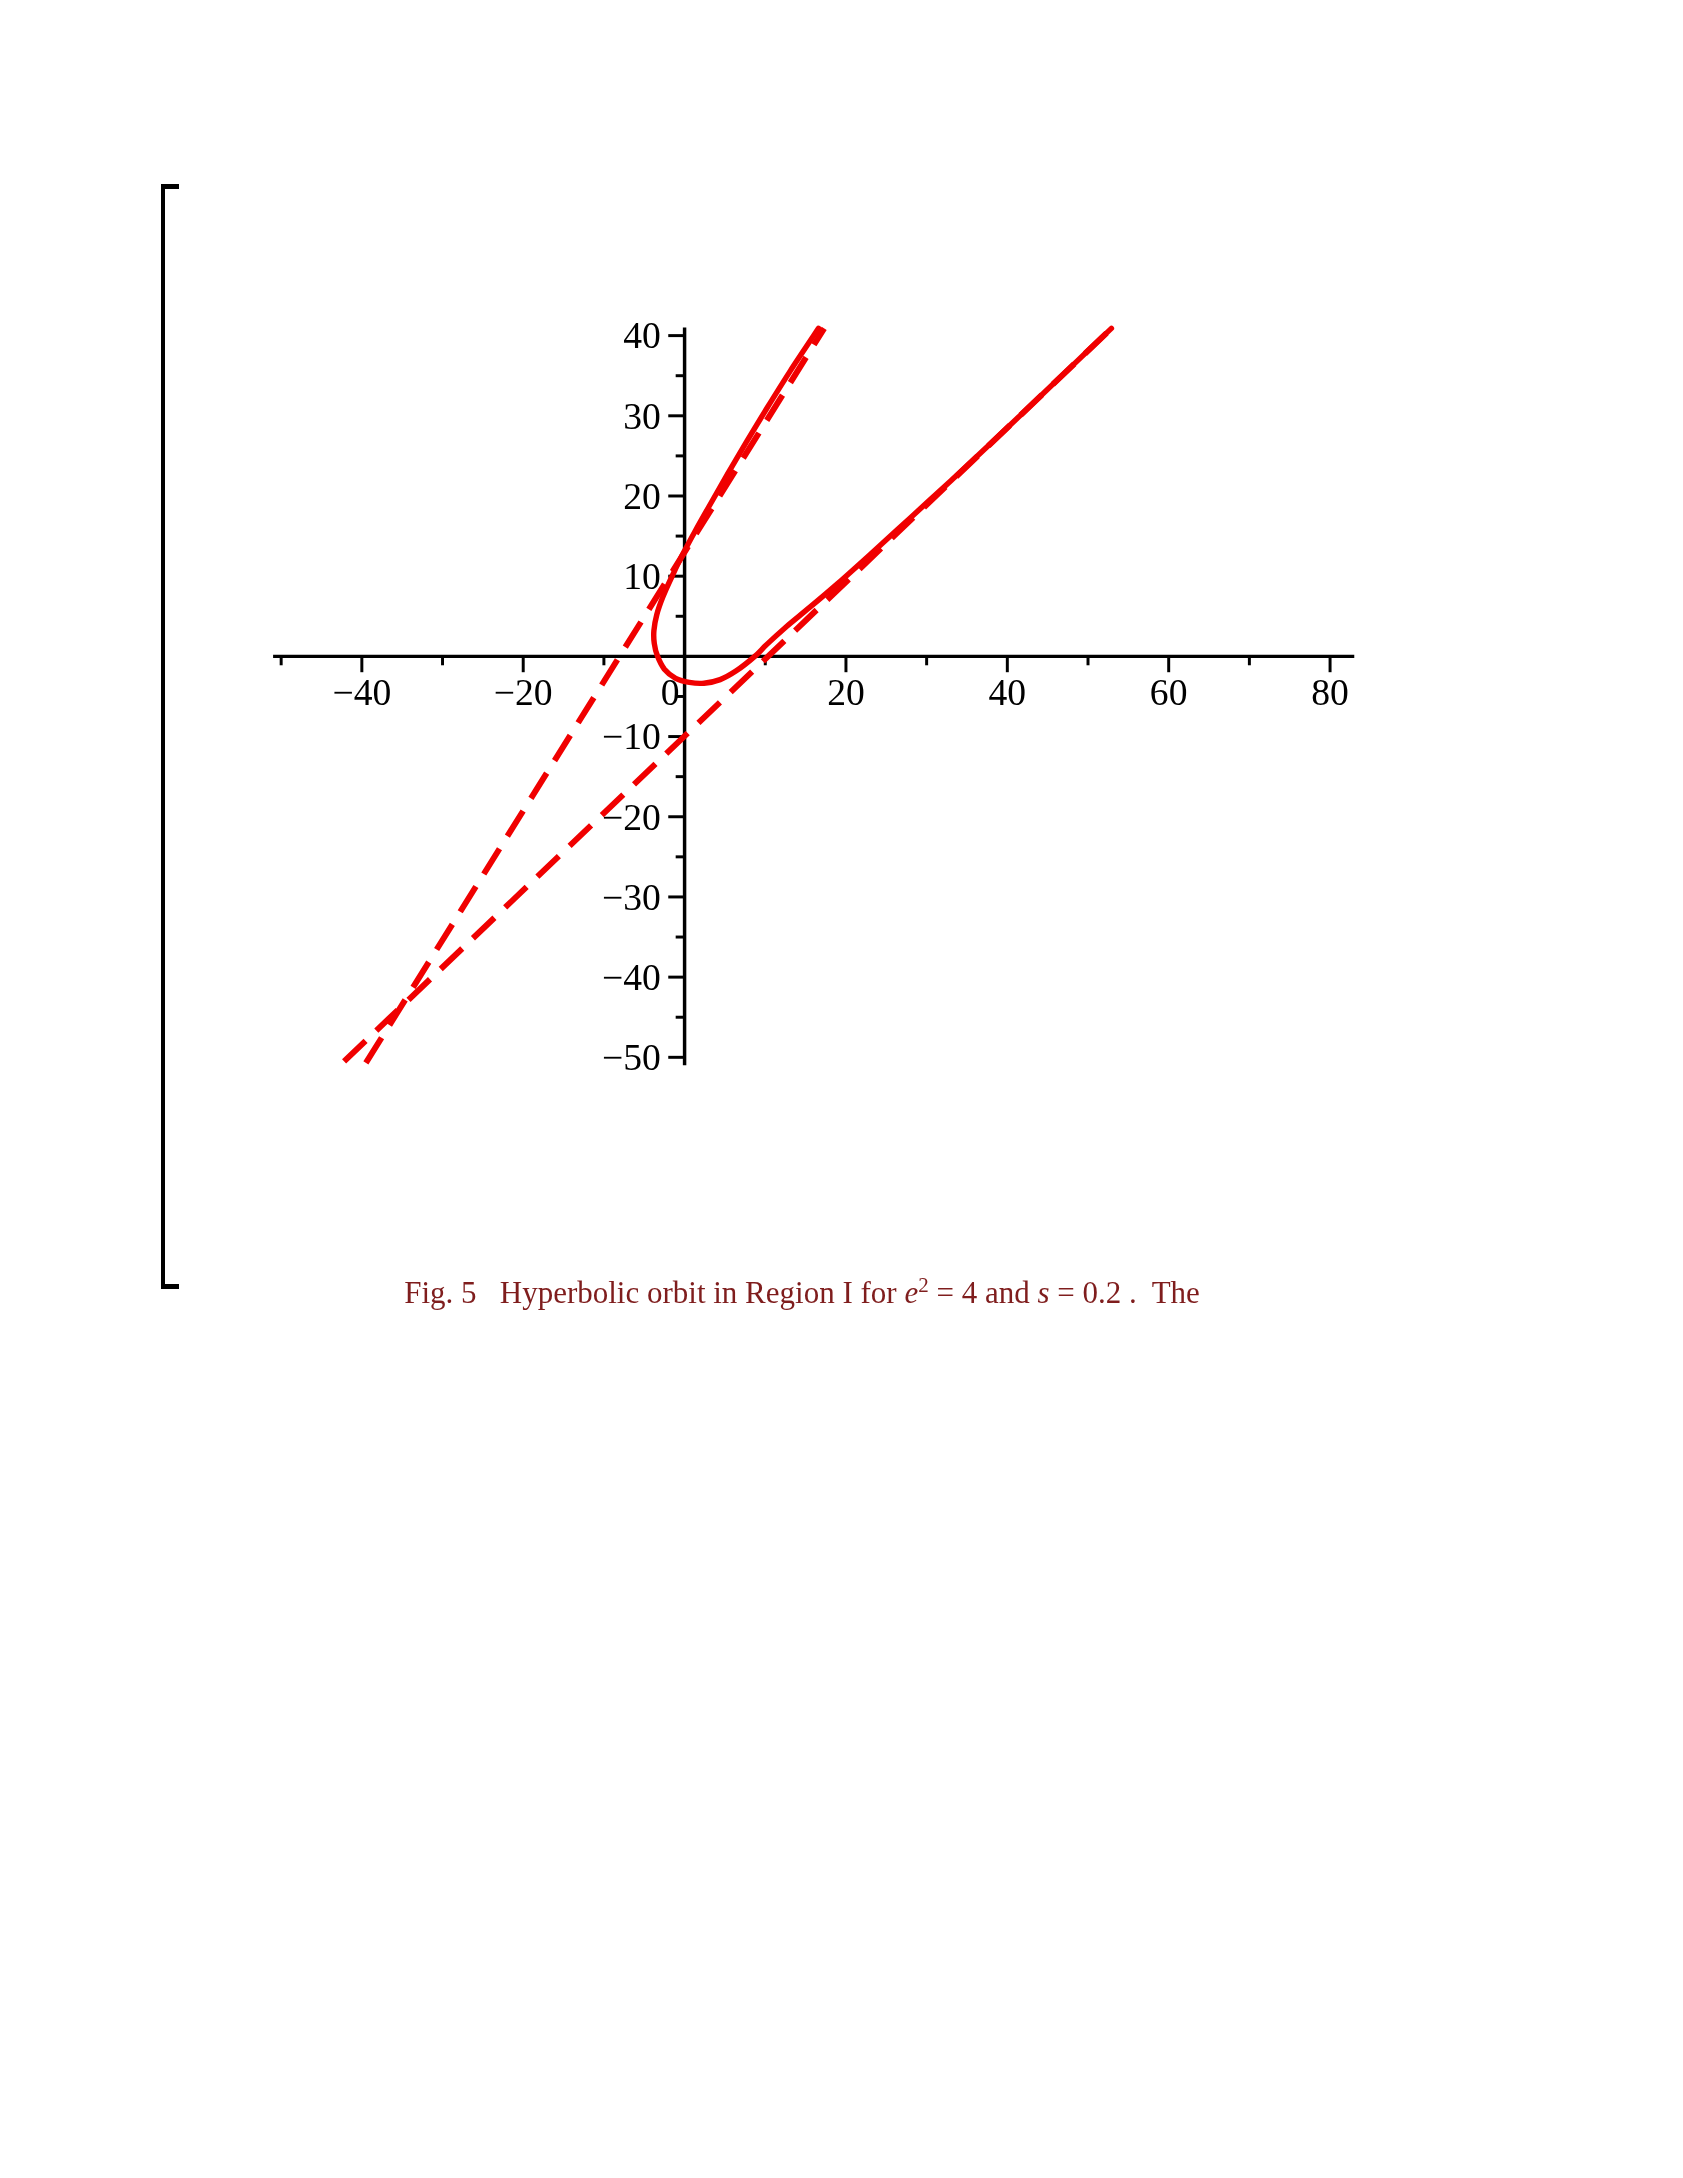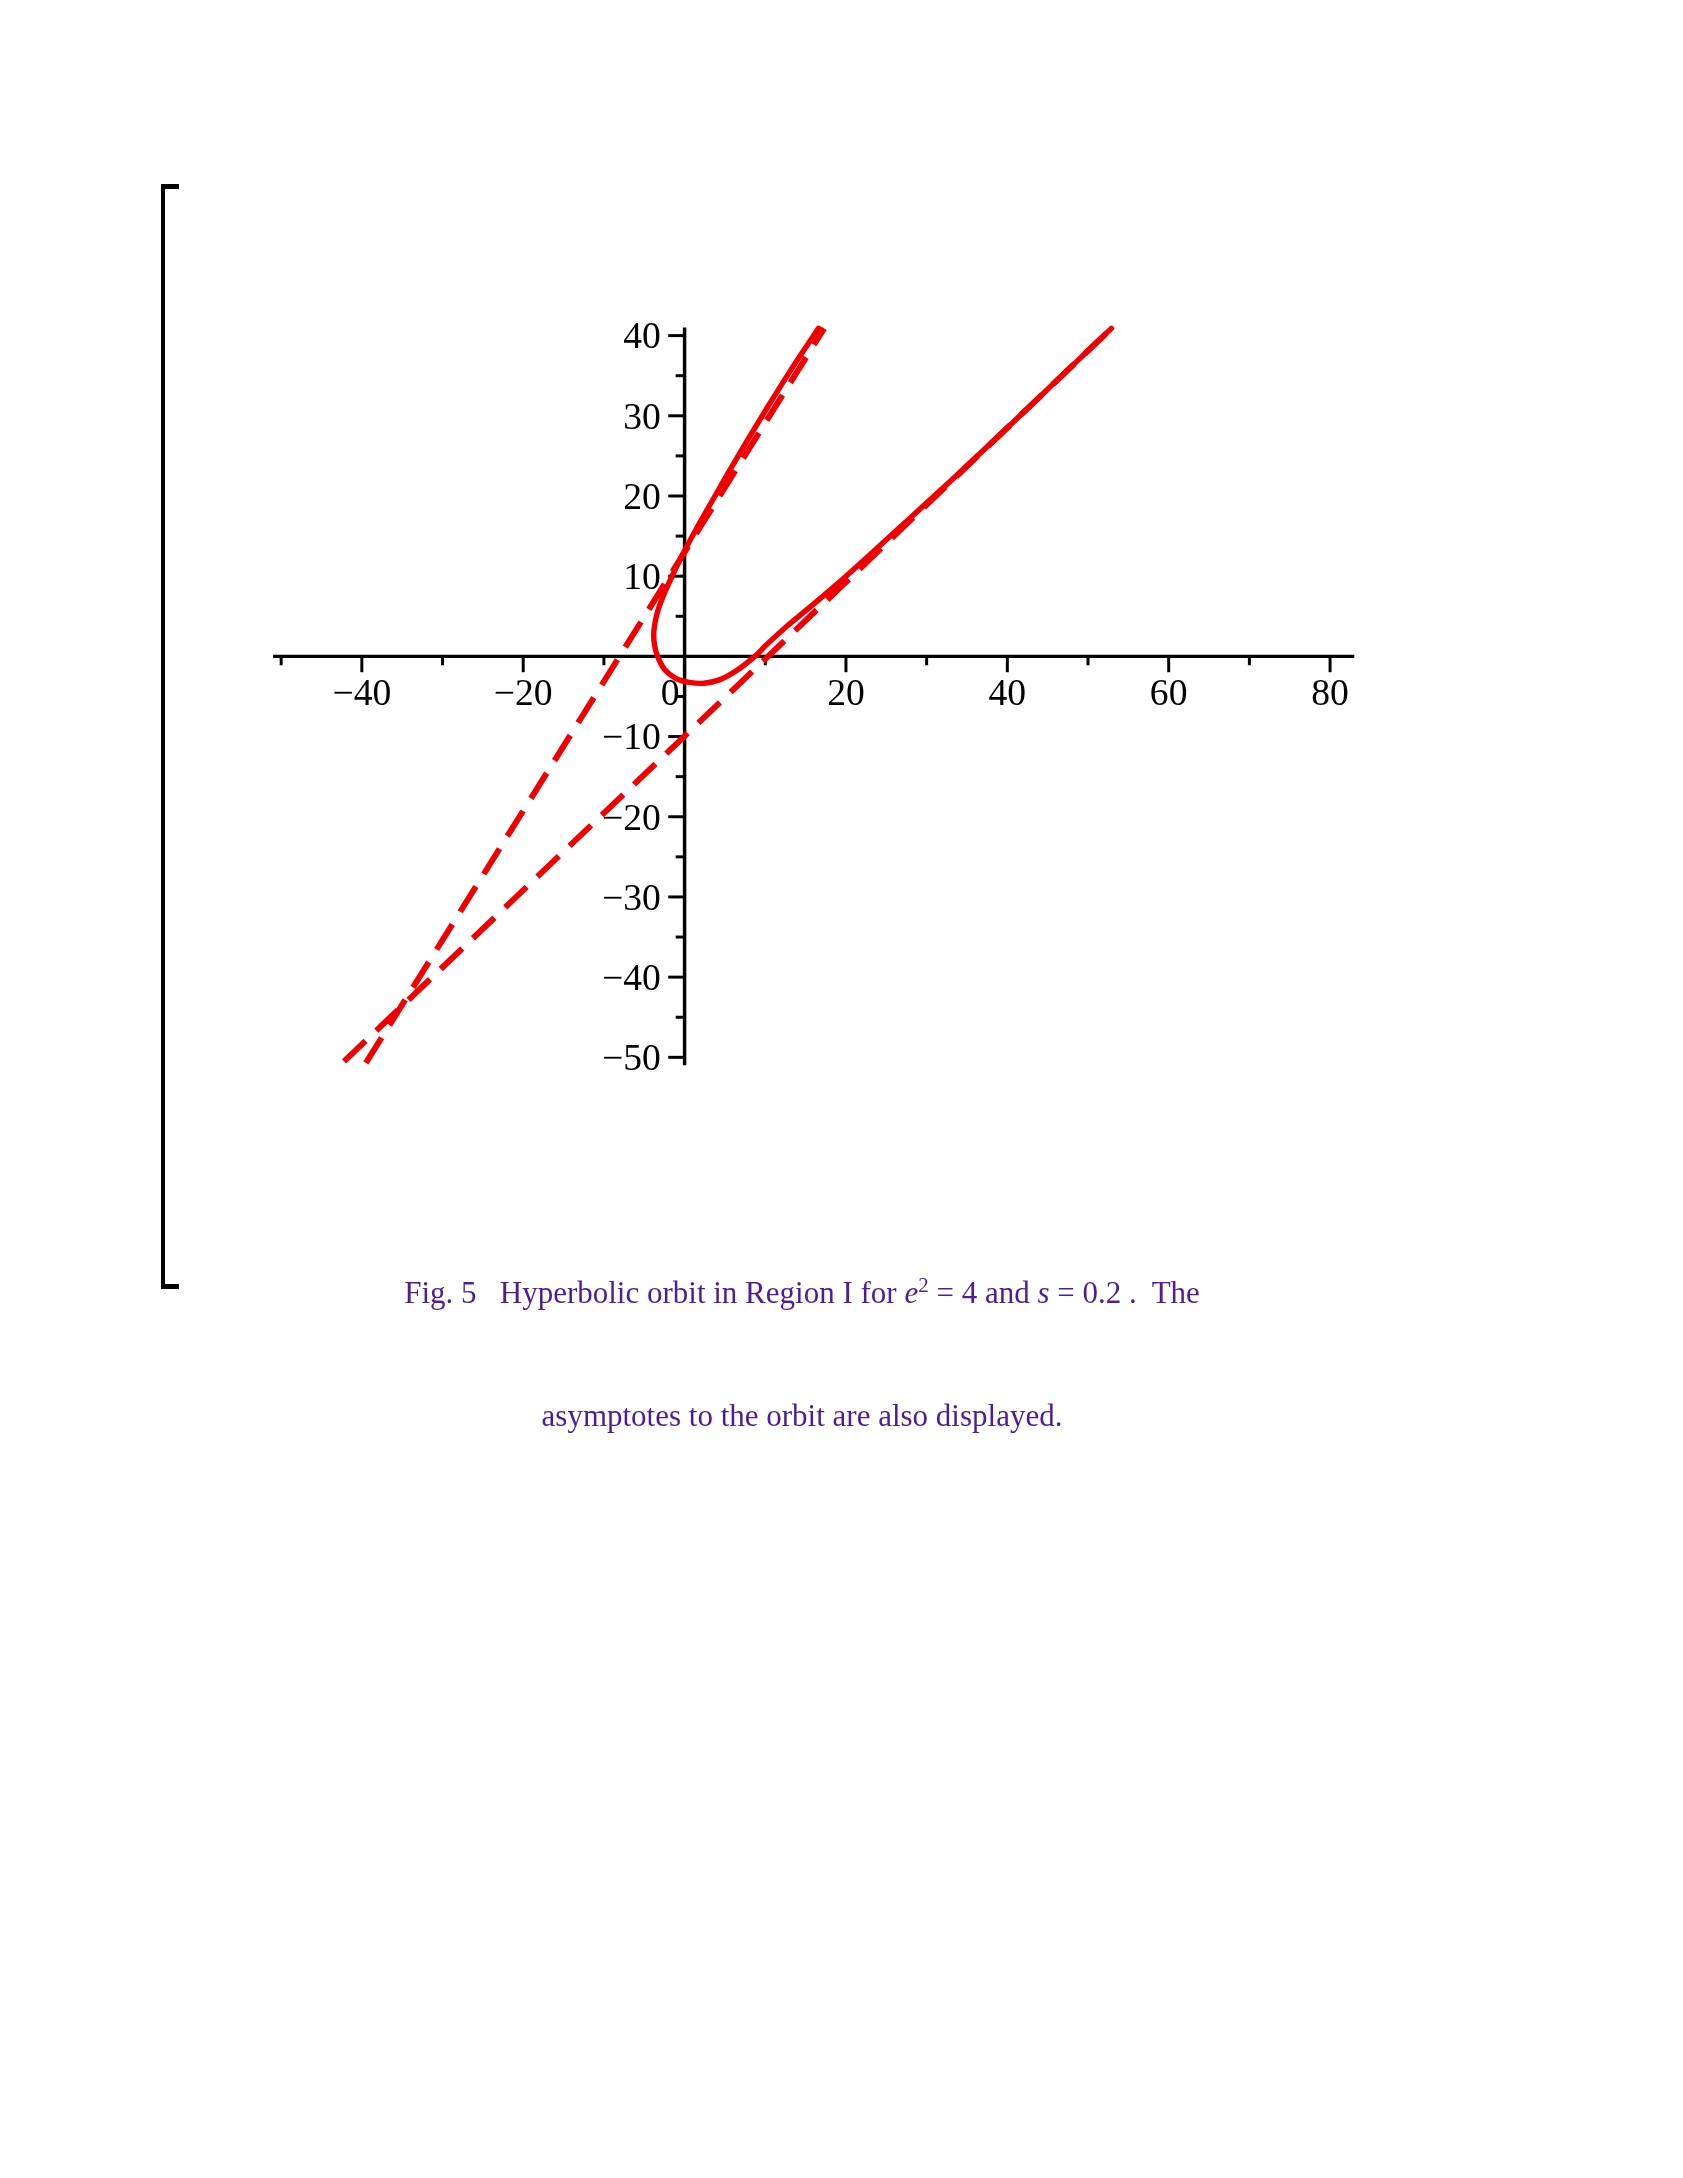--- a/index.html
+++ b/index.html
@@ -5,21 +5,21 @@
   html,body{margin:0;padding:0;background:#ffffff;}
   .page{position:relative;width:1683px;height:2178px;background:#ffffff;overflow:hidden;
         font-family:"Liberation Serif", serif;}
   .bracket{position:absolute;left:161px;top:184px;width:16px;height:1105px;
            border-left:4px solid #000;}
   .bracket .serif-top{position:absolute;left:0;top:0;width:14px;height:5px;background:#000;}
   .bracket .serif-bottom{position:absolute;left:0;bottom:0;width:14px;height:5px;background:#000;}
   svg.plot{position:absolute;left:0;top:0;}
   .plot text{font-family:"Liberation Serif", serif;font-size:38px;fill:#000;}
   .caption{position:absolute;left:0;top:1190px;width:1604px;text-align:center;
-           font-size:31px;line-height:41px;color:#4c1d95;white-space:pre-wrap;}
+           font-size:31px;line-height:41px;color:#7f1d1d;white-space:pre-wrap;}
   .caption sup{font-size:21px;vertical-align:super;line-height:0;}
   .caption i{font-style:italic;}
 </style>
 </head>
 <body>
 
 <div class="page">
 
   <div class="bracket">
     <div class="serif-top"></div>
@@ -77,17 +77,16 @@
       <line x1="691.5" y1="865.5" x2="682.5" y2="865.5" stroke="#000000" stroke-width="3"></line>
       <line x1="691.5" y1="946.5" x2="682.5" y2="946.5" stroke="#000000" stroke-width="3"></line>
       <line x1="691.5" y1="1027.5" x2="682.5" y2="1027.5" stroke="#000000" stroke-width="3"></line>
       <path d="M1122.635,331.71000000000004C1116.0,338.1 1096.1,357.0 1082.7,369.8C1069.3,382.6 1055.5,395.7 1042.0,408.7C1028.4,421.6 1014.8,434.7 1001.2,447.5C987.6,460.4 974.0,473.1 960.5,485.6C946.9,498.2 933.3,510.4 919.7,522.9C906.1,535.3 891.2,549.1 879.0,560.1C866.7,571.2 856.5,580.4 846.4,589.3C836.2,598.2 826.7,606.2 817.8,613.6C809.0,621.0 800.6,627.6 793.4,633.8C786.2,640.1 779.8,646.0 774.6,650.9C769.5,655.7 767.6,658.5 762.4,663.0C757.2,667.5 749.5,673.7 743.7,677.6C737.8,681.5 732.8,684.4 727.4,686.5C721.9,688.6 716.2,689.7 711.1,690.1C705.9,690.6 701.1,690.1 696.4,689.3C691.6,688.5 686.7,687.5 682.5,685.3C678.3,683.0 674.2,679.7 671.1,676.0C668.1,672.2 665.9,667.3 664.2,663.0C662.5,658.7 661.5,654.4 660.9,650.0C660.3,645.7 660.1,641.9 660.5,637.1C660.9,632.2 661.9,626.5 663.4,620.9C664.9,615.2 667.0,609.4 669.5,603.1C672.0,596.7 675.2,589.8 678.5,582.8C681.7,575.8 685.1,568.6 689.1,560.9C693.0,553.2 697.3,545.3 702.1,536.6C706.8,528.0 712.1,518.7 717.6,509.1C723.0,499.5 728.6,489.7 734.7,479.1C740.8,468.6 747.5,457.3 754.3,445.9C761.0,434.6 768.1,423.0 775.4,411.1C782.8,399.2 789.7,387.9 798.3,374.6C806.8,361.4 822.0,338.9 826.8,331.7" fill="none" stroke="#f00000" stroke-width="5.5" stroke-linejoin="round" stroke-linecap="round"></path>
       <line x1="369.575" y1="1073.67" x2="832.495" y2="331.71000000000004" stroke="#f00000" stroke-width="6" stroke-dasharray="30 15"></line>
       <line x1="347.56999999999994" y1="1072.05" x2="1122.635" y2="331.71000000000004" stroke="#f00000" stroke-width="6" stroke-dasharray="30 15"></line>
     </svg>
 
   <div class="caption">
     <div><span>Fig. 5</span><span>   </span><span>Hyperbolic orbit in Region I for </span><i>e</i><sup>2</sup><span> = 4 and </span><i>s</i><span> = 0.2 .  The</span></div>
-    <div>asymptotes to the orbit are also displayed.</div>
   </div>
 
 </div>
 
 
 </body></html>

